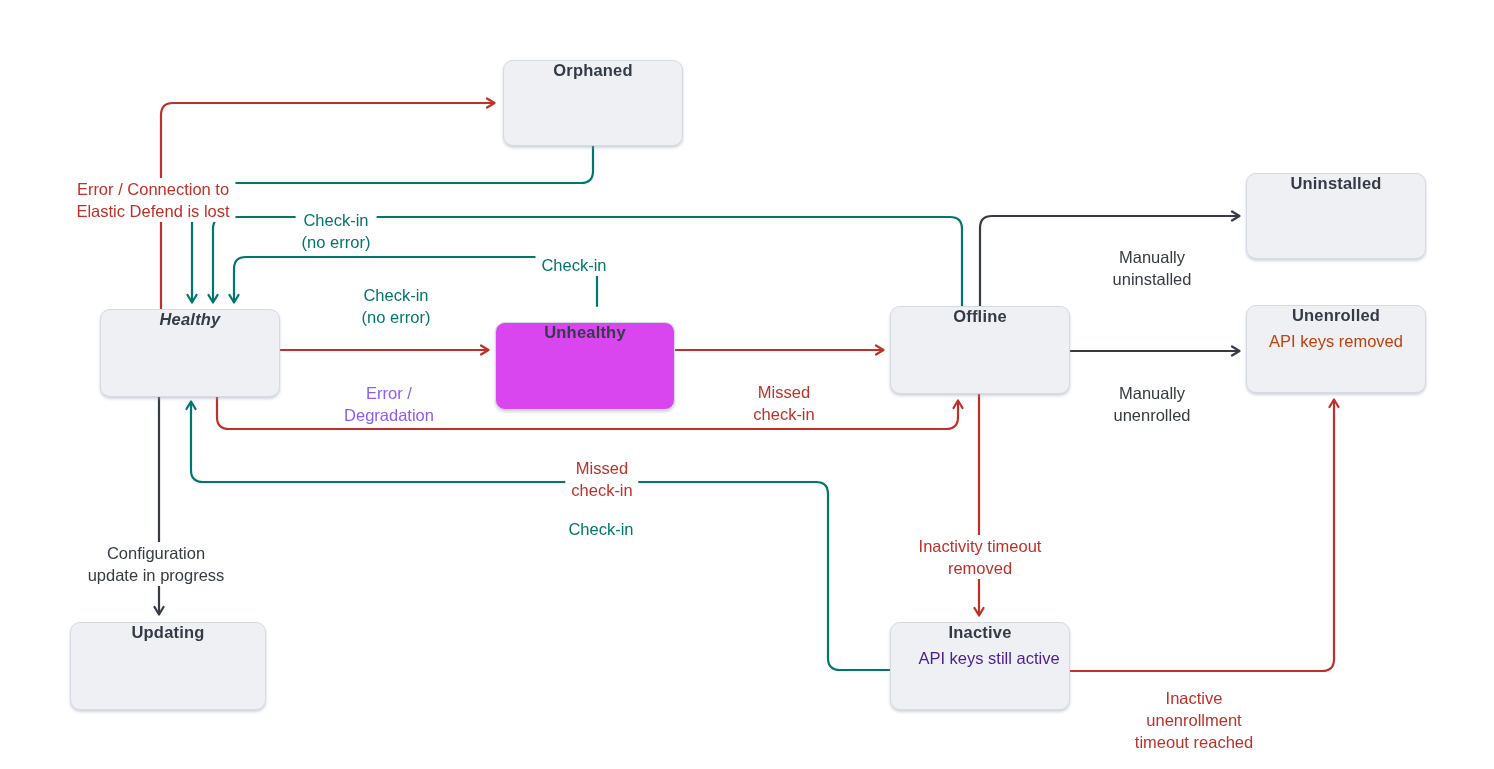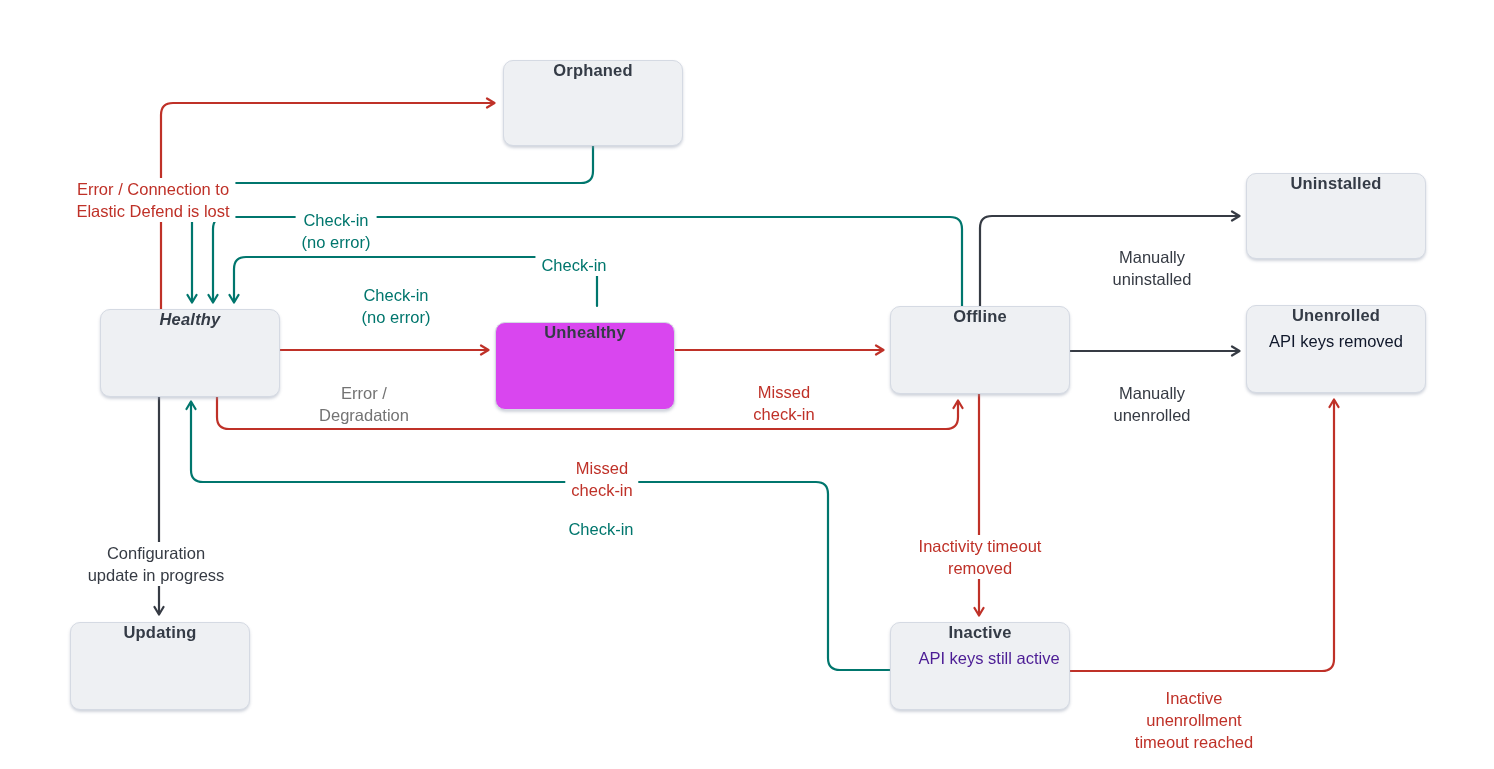--- a/index.html
+++ b/index.html
@@ -77,23 +77,23 @@
         <div class="title" style="color: rgb(52, 59, 70); font-style: italic;">Healthy</div>
       </div>
       <div class="node" style="left: 495px; top: 306px; width: 180px; height: 88px; background: #d946ef; border: 1px solid rgb(213, 218, 227); margin-top: 16px;">
         <div class="title" style="color: rgb(52, 59, 70);">Unhealthy</div>
       </div>
       <div class="node" style="left: 890px; top: 306px; width: 180px; height: 88px; background: rgb(238, 240, 243); border: 1px solid rgb(213, 218, 227);">
         <div class="title" style="color: rgb(52, 59, 70);">Offline</div>
       </div>
       <div class="node" style="left: 1246px; top: 305px; width: 180px; height: 88px; background: rgb(238, 240, 243); border: 1px solid rgb(213, 218, 227);">
         <div class="title" style="color: rgb(52, 59, 70);">Unenrolled</div>
-        <div class="subtitle" style="color: #0f172a;">API keys removed</div>
+        <div class="subtitle" style="color: #c2410c;">API keys removed</div>
       </div>
-      <div class="node" style="left: 70px; top: 622px; width: 180px; height: 88px; background: rgb(238, 240, 243); border: 1px solid rgb(213, 218, 227);">
+      <div class="node" style="left: 70px; top: 622px; width: 196px; height: 88px; background: rgb(238, 240, 243); border: 1px solid rgb(213, 218, 227);">
         <div class="title" style="color: rgb(52, 59, 70);">Updating</div>
       </div>
       <div class="node" style="left: 890px; top: 622px; width: 180px; height: 88px; background: rgb(238, 240, 243); border: 1px solid rgb(213, 218, 227);">
         <div class="title" style="color: rgb(52, 59, 70);">Inactive</div>
         <div class="subtitle" style="color: #4c1d95; margin-left: 18px;">API keys still active</div>
       </div>
     </div>
   <div id="label-layer">
       <div class="edge-label" style="left: 153px; top: 152px; color: rgb(191, 49, 40);">
         <div>Error / Connection to</div>
@@ -103,21 +103,21 @@
         <div>Check-in</div>
         <div>(no error)</div>
       </div>
       <div class="edge-label" style="left: 574px; top: 217px; color: rgb(0, 118, 109);">
         <div>Check-in</div>
       </div>
       <div class="edge-label" style="left: 396px; top: 258px; color: rgb(0, 118, 109);">
         <div>Check-in</div>
         <div>(no error)</div>
       </div>
-      <div class="edge-label" style="left: 364px; top: 356px; color: #737373;">
+      <div class="edge-label" style="left: 389px; top: 356px; color: #8b5cf6;">
         <div>Error /</div>
         <div>Degradation</div>
       </div>
       <div class="edge-label" style="left: 784px; top: 355px; color: rgb(191, 49, 40);">
         <div>Missed</div>
         <div>check-in</div>
       </div>
       <div class="edge-label" style="left: 1152px; top: 220px; color: rgb(54, 59, 68);">
         <div>Manually</div>
         <div>uninstalled</div>

